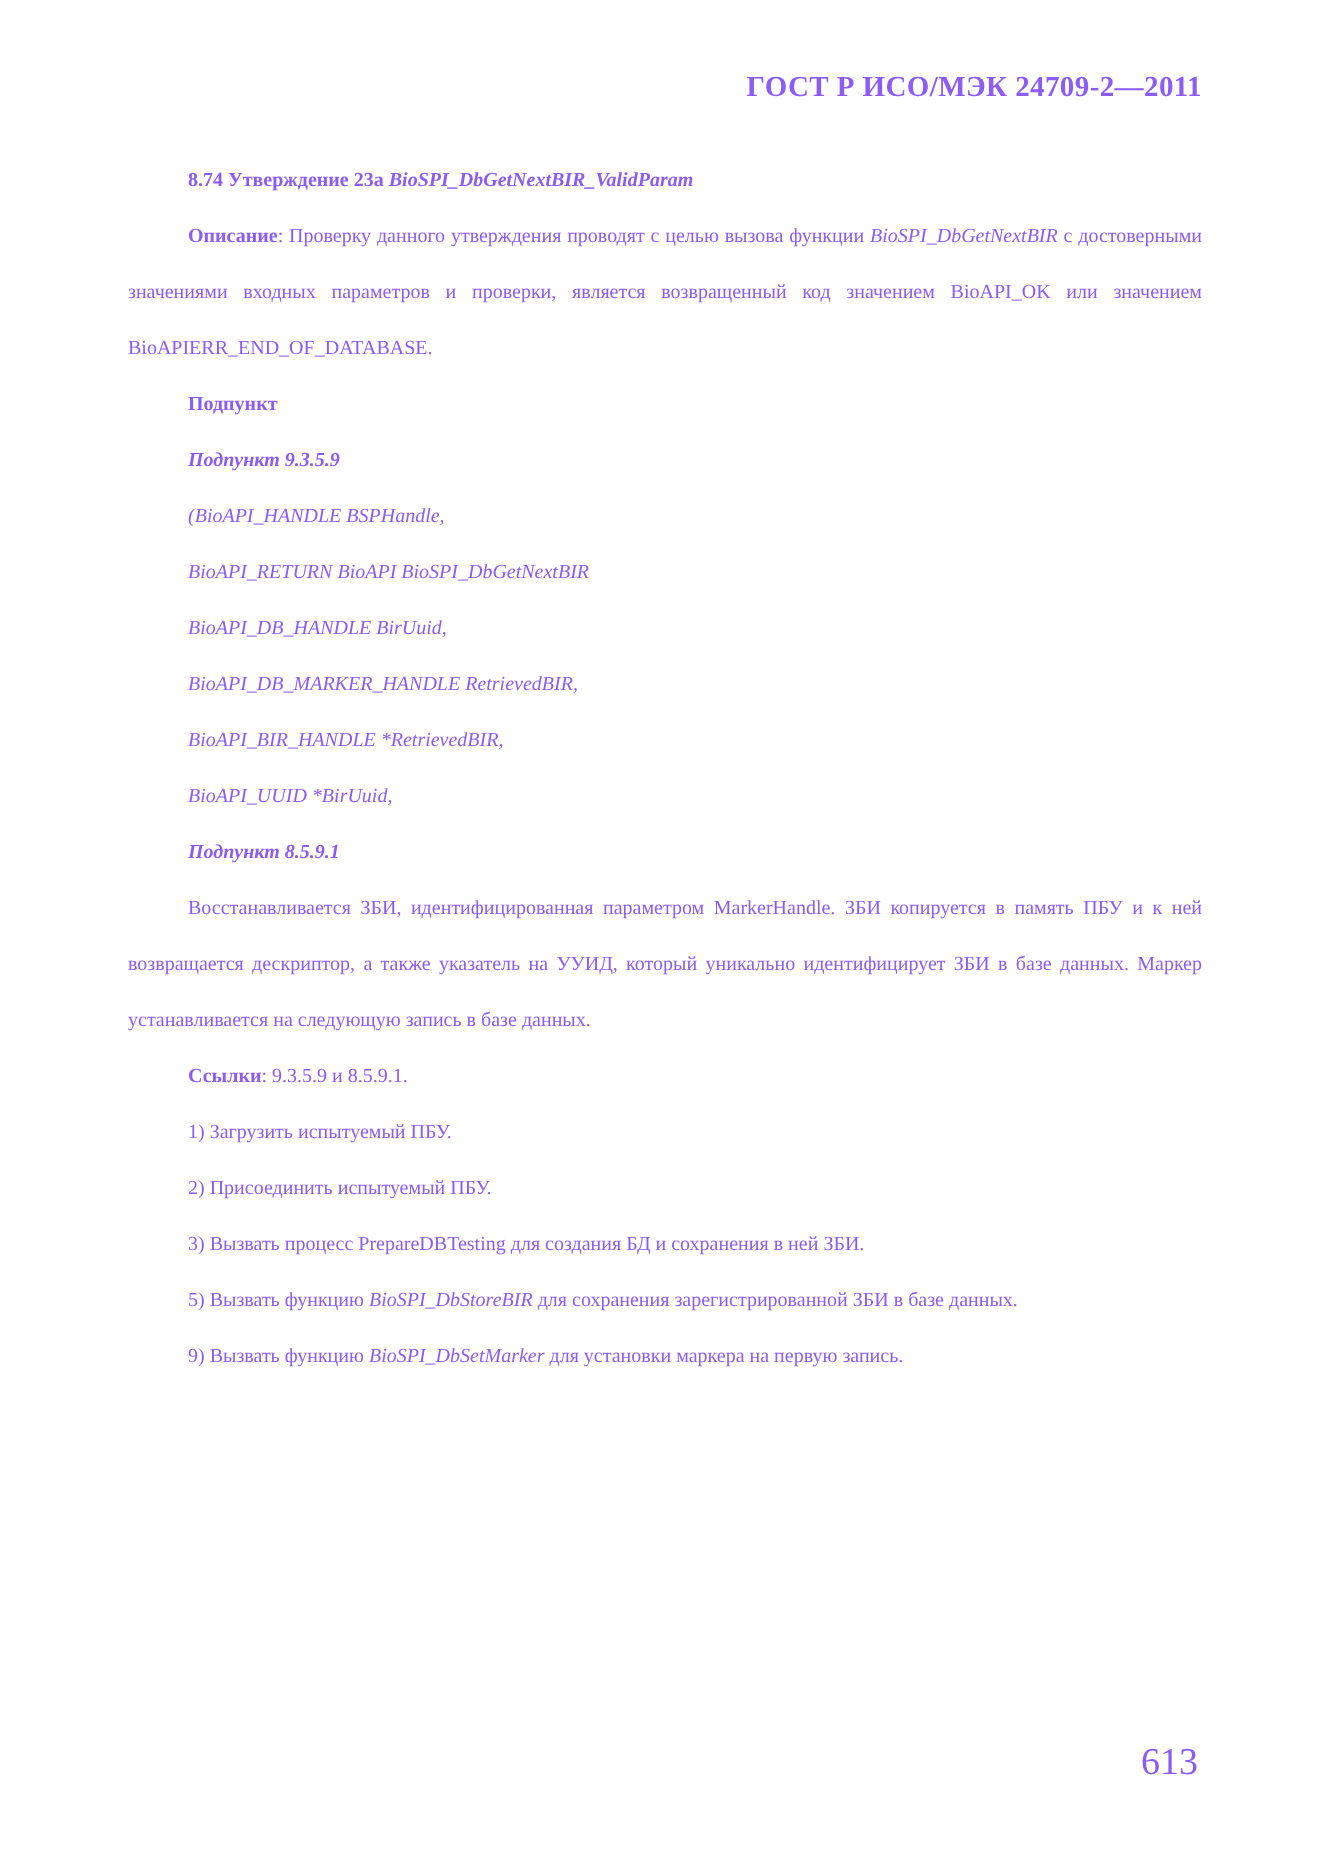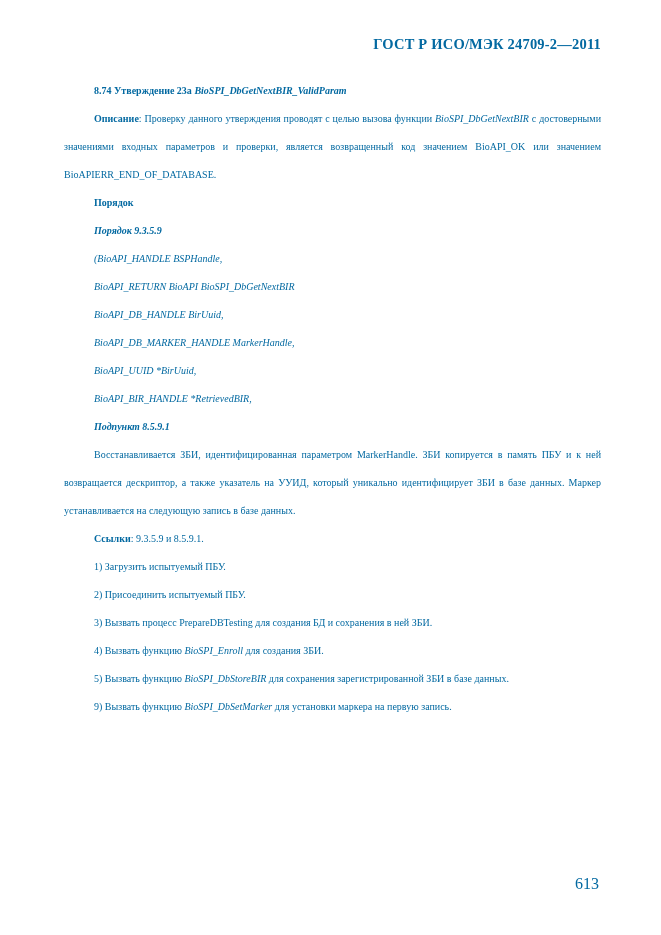--- a/index.html
+++ b/index.html
@@ -6,21 +6,21 @@
     margin: 0;
     padding: 0;
     background: #ffffff;
   }
   .page {
     position: relative;
     width: 661px;
     height: 935px;
     background: #ffffff;
     font-family: "Liberation Serif", "DejaVu Serif", serif;
-    color: #0369a1;
+    color: #8b5cf6;
     box-sizing: border-box;
     padding: 36px 60px 0 64px;
     overflow: hidden;
   }
   .doc-header {
     text-align: right;
     font-weight: bold;
     font-size: 14.5px;
     letter-spacing: 0.2px;
     margin-bottom: 24px;
@@ -36,45 +36,44 @@
   }
   .para.left {
     text-align: left;
   }
   .b { font-weight: bold; }
   .i { font-style: italic; }
   .page-number {
     position: absolute;
     right: 62px;
     bottom: 42px;
-    font-size: 16px;
+    font-size: 19px;
   }
 </style>
 </head>
 <body>
 
 <div class="page">
   <div class="doc-header">ГОСТ Р ИСО/МЭК 24709-2—2011</div>
 
   <div class="document-body">
       <p class="para"><span class="b">8.74 Утверждение 23а </span><span class="b i">BioSPI_DbGetNextBIR_ValidParam</span></p>
       <p class="para"><span class="b">Описание</span><span>: Проверку данного утверждения проводят с целью вызова функции </span><span class="i">BioSPI_DbGetNextBIR</span><span> с достоверными значениями входных параметров и проверки, является возвращенный код значением BioAPI_OK или значением BioAPIERR_END_OF_DATABASE.</span></p>
-      <p class="para left"><span class="b">Порядок</span></p>
-      <p class="para left"><span class="b i">Порядок 9.3.5.9</span></p>
+      <p class="para left"><span class="b">Подпункт</span></p>
+      <p class="para left"><span class="b i">Подпункт 9.3.5.9</span></p>
       <p class="para left"><span class="i">(BioAPI_HANDLE BSPHandle,</span></p>
       <p class="para left"><span class="i">BioAPI_RETURN BioAPI BioSPI_DbGetNextBIR</span></p>
       <p class="para left"><span class="i">BioAPI_DB_HANDLE BirUuid,</span></p>
-      <p class="para left"><span class="i">BioAPI_DB_MARKER_HANDLE MarkerHandle,</span></p>
+      <p class="para left"><span class="i">BioAPI_DB_MARKER_HANDLE RetrievedBIR,</span></p>
+      <p class="para left"><span class="i">BioAPI_BIR_HANDLE *RetrievedBIR,</span></p>
       <p class="para left"><span class="i">BioAPI_UUID *BirUuid,</span></p>
-      <p class="para left"><span class="i">BioAPI_BIR_HANDLE *RetrievedBIR,</span></p>
       <p class="para left"><span class="b i">Подпункт 8.5.9.1</span></p>
       <p class="para"><span>Восстанавливается ЗБИ, идентифицированная параметром MarkerHandle. ЗБИ копируется в память ПБУ и к ней возвращается дескриптор, а также указатель на УУИД, который уникально идентифицирует ЗБИ в базе данных. Маркер устанавливается на следующую запись в базе данных.</span></p>
       <p class="para left"><span class="b">Ссылки</span><span>: 9.3.5.9 и 8.5.9.1.</span></p>
       <p class="para left"><span>1) Загрузить испытуемый ПБУ.</span></p>
       <p class="para left"><span>2) Присоединить испытуемый ПБУ.</span></p>
       <p class="para"><span>3) Вызвать процесс PrepareDBTesting для создания БД и сохранения в ней ЗБИ.</span></p>
-      <p class="para"><span>4) Вызвать функцию </span><span class="i">BioSPI_Enroll</span><span> для создания ЗБИ.</span></p>
       <p class="para"><span>5) Вызвать функцию </span><span class="i">BioSPI_DbStoreBIR</span><span> для сохранения зарегистрированной ЗБИ в базе данных.</span></p>
       <p class="para"><span>9) Вызвать функцию </span><span class="i">BioSPI_DbSetMarker</span><span> для установки маркера на первую запись.</span></p>
     </div>
 
   <div class="page-number">613</div>
 </div>
 
 </body></html>

